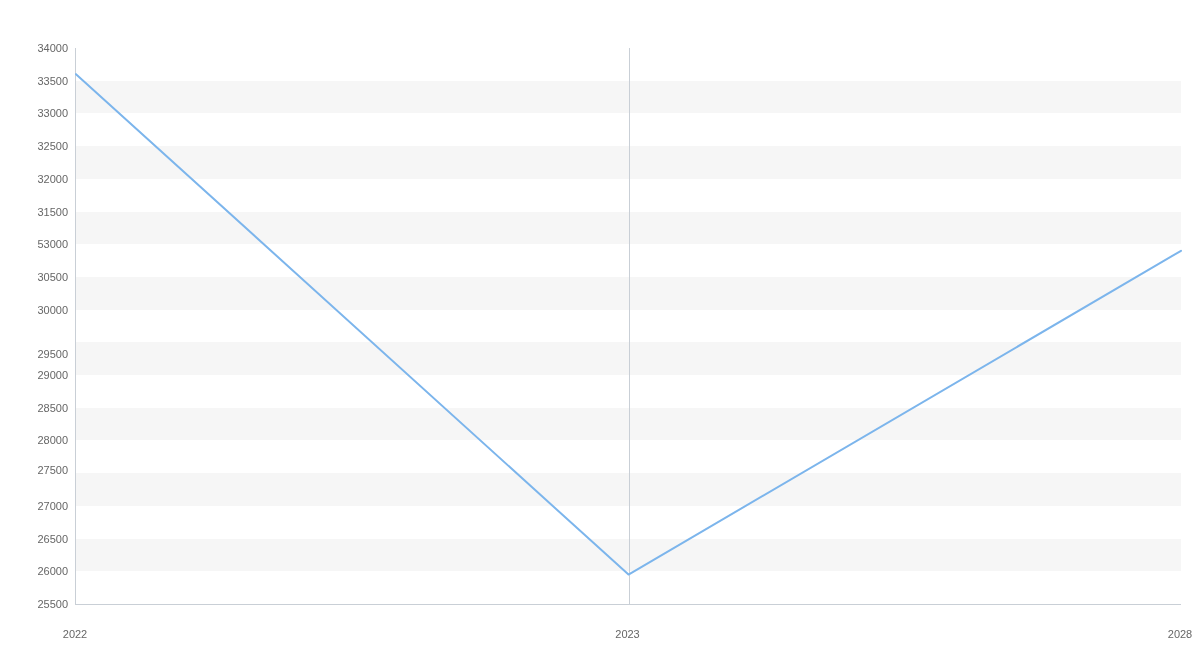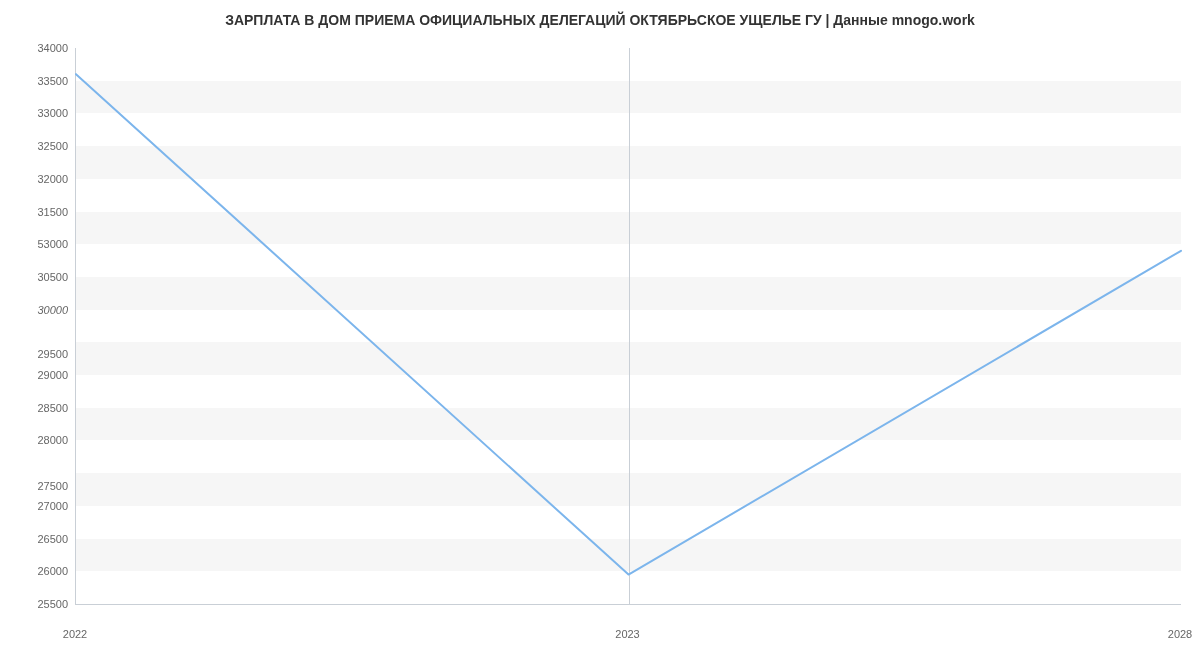--- a/index.html
+++ b/index.html
@@ -10,46 +10,45 @@
   .vline{position:absolute;top:0;bottom:0;width:1px;background:#c9cfd6}
   .ytick{position:absolute;right:1132px;transform:translateY(-50%);font-size:11px;color:#666;text-align:right;width:55px}
   .xtick{position:absolute;top:628px;transform:translateX(-50%);font-size:11px;color:#666;text-align:center}
   svg.series{position:absolute;left:0;top:0;width:100%;height:100%;overflow:visible}
   .line{fill:none;stroke:#7cb5ec;stroke-width:2;stroke-linejoin:round;stroke-linecap:round}
 </style>
 </head>
 <body>
 
 <div class="chart">
-  <div class="title">ЗАРПЛАТА В ДОМ ПРИЕМА  ОФИЦИАЛЬНЫХ ДЕЛЕГАЦИЙ ОКТЯБРЬСКОЕ УЩЕЛЬЕ ГУ | Данные mnogo.work</div>
 
   <div class="plot" id="plot">
     <div class="band" style="top: 490.588px; height: 32.7059px;"></div>
       <div class="band" style="top: 425.176px; height: 32.7059px;"></div>
       <div class="band" style="top: 359.765px; height: 32.7059px;"></div>
       <div class="band" style="top: 294.353px; height: 32.7059px;"></div>
       <div class="band" style="top: 228.941px; height: 32.7059px;"></div>
       <div class="band" style="top: 163.529px; height: 32.7059px;"></div>
       <div class="band" style="top: 98.1176px; height: 32.7059px;"></div>
       <div class="band" style="top: 32.7059px; height: 32.7059px;"></div>
       <div class="vline" style="left: 552.5px;"></div>
       <svg class="series" id="series" preserveAspectRatio="none" viewBox="0 0 1105 556">
         <path d="M0 26.16470588235294 L552.5 526.5647058823529 L1105 202.77647058823527" class="line"></path>
       </svg>
   </div>
 <div class="ytick" style="top: 604px;">25500</div>
     <div class="ytick" style="top: 571.294px;">26000</div>
     <div class="ytick" style="top: 538.588px;">26500</div>
     <div class="ytick" style="top: 505.882px;">27000</div>
-    <div class="ytick" style="top: 486px; text-align: right;">27500</div>
+    <div class="ytick" style="top: 470px; text-align: right;">27500</div>
     <div class="ytick" style="top: 440.471px;">28000</div>
     <div class="ytick" style="top: 407.765px;">28500</div>
     <div class="ytick" style="top: 375.059px;">29000</div>
     <div class="ytick" style="top: 342.353px; margin-top: 12px;">29500</div>
-    <div class="ytick" style="top: 309.647px; font-style: italic;">30000</div>
+    <div class="ytick" style="top: 309.647px;">30000</div>
     <div class="ytick" style="top: 276.941px;">30500</div>
     <div class="ytick" style="top: 244.235px;">53000</div>
     <div class="ytick" style="top: 211.529px;">31500</div>
     <div class="ytick" style="top: 178.824px;">32000</div>
     <div class="ytick" style="top: 146.118px;">32500</div>
     <div class="ytick" style="top: 113.412px;">33000</div>
     <div class="ytick" style="top: 80.7059px;">33500</div>
     <div class="ytick" style="top: 48px;">34000</div>
     <div class="xtick" style="left: 75px;">2022</div>
     <div class="xtick" style="left: 627.5px; text-align: right;">2023</div>

